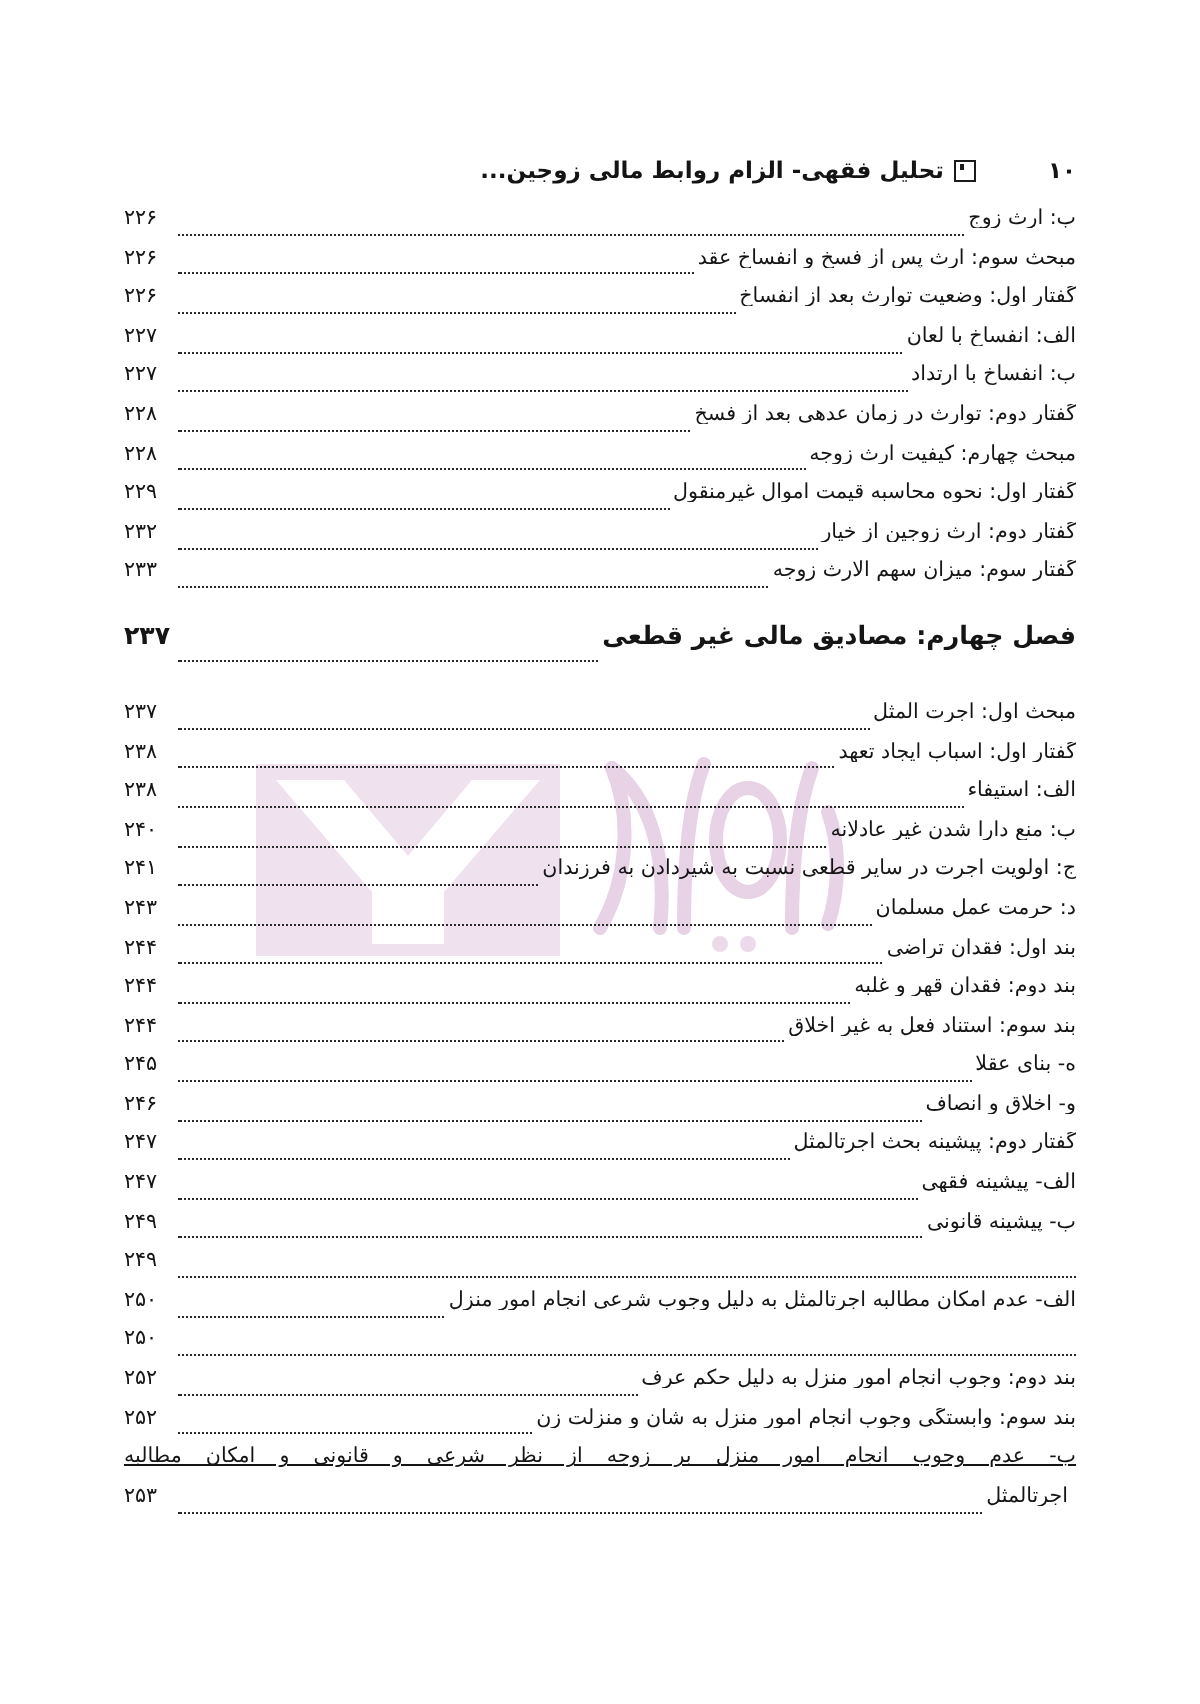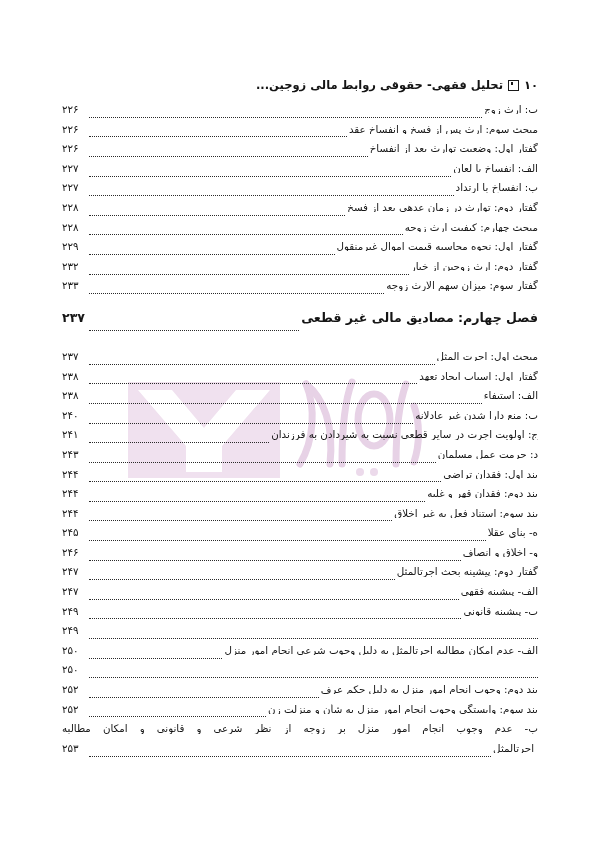--- a/index.html
+++ b/index.html
@@ -62,21 +62,21 @@
     position: relative;
     flex: 0 0 auto;
   }
   #running-header .hdr-sep::after {
     content: "";
     position: absolute;
     left: 1.6px; top: 1.6px;
     width: 2.8px; height: 2.8px;
     background: #1a1a1a;
   }
-  #running-header .hdr-page { white-space: nowrap; }
+  #running-header .hdr-page { white-space: nowrap; margin-left: 31px; }
 
   
   #toc {
     position: absolute;
     top: 104px;
     right: 62px;
     left: 62px;
   }
 
   .toc-row {
@@ -144,20 +144,21 @@
   
   .toc-row.wrap-head {
     height: 19.6px;
     justify-content: flex-start;
   }
   .toc-row.wrap-head .t-label {
     flex: 1 1 auto;
     text-align: justify;
     text-align-last: justify;
     padding-left: 0;
+    text-decoration: underline;
   }
   .toc-row.wrap-tail .t-label {
     padding-right: 4px;
   }
 </style>
 </head>
 <body>
 
 <div id="watermark">
   <svg viewBox="0 0 300 122" xmlns="http://www.w3.org/2000/svg" aria-hidden="true">
@@ -176,21 +177,21 @@
       <circle cx="232" cy="104" r="4"></circle>
     </g>
   </svg>
 </div>
 
 <div id="page">
 
   <div id="running-header">
     <span class="hdr-page">۱۰</span>
     <span class="hdr-sep"></span>
-    <span class="hdr-title">تحلیل فقهی- حقوقی روابط مالی زوجین...</span>
+    <span class="hdr-title">تحلیل فقهی- الزام روابط مالی زوجین...</span>
   </div>
 
   <div id="toc">
       <div class="toc-row lvl-2">
         <span class="t-label">ب: ارث زوج</span>
         <span class="t-dots"></span>
         <span class="t-page">۲۲۶</span>
       </div>
       <div class="toc-row lvl-0">
         <span class="t-label">مبحث سوم: ارث پس از فسخ و انفساخ عقد</span>

